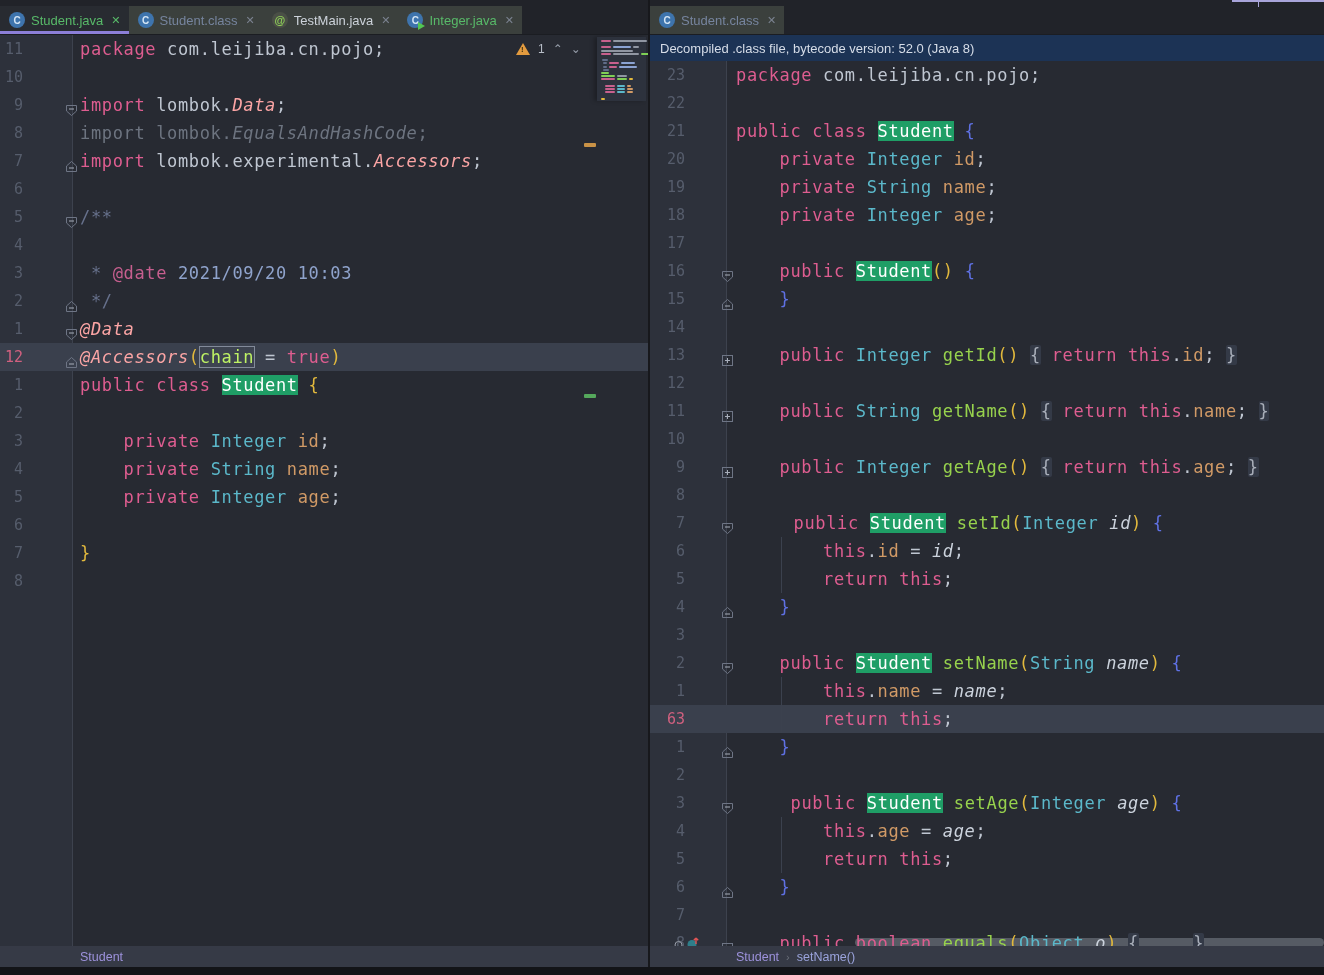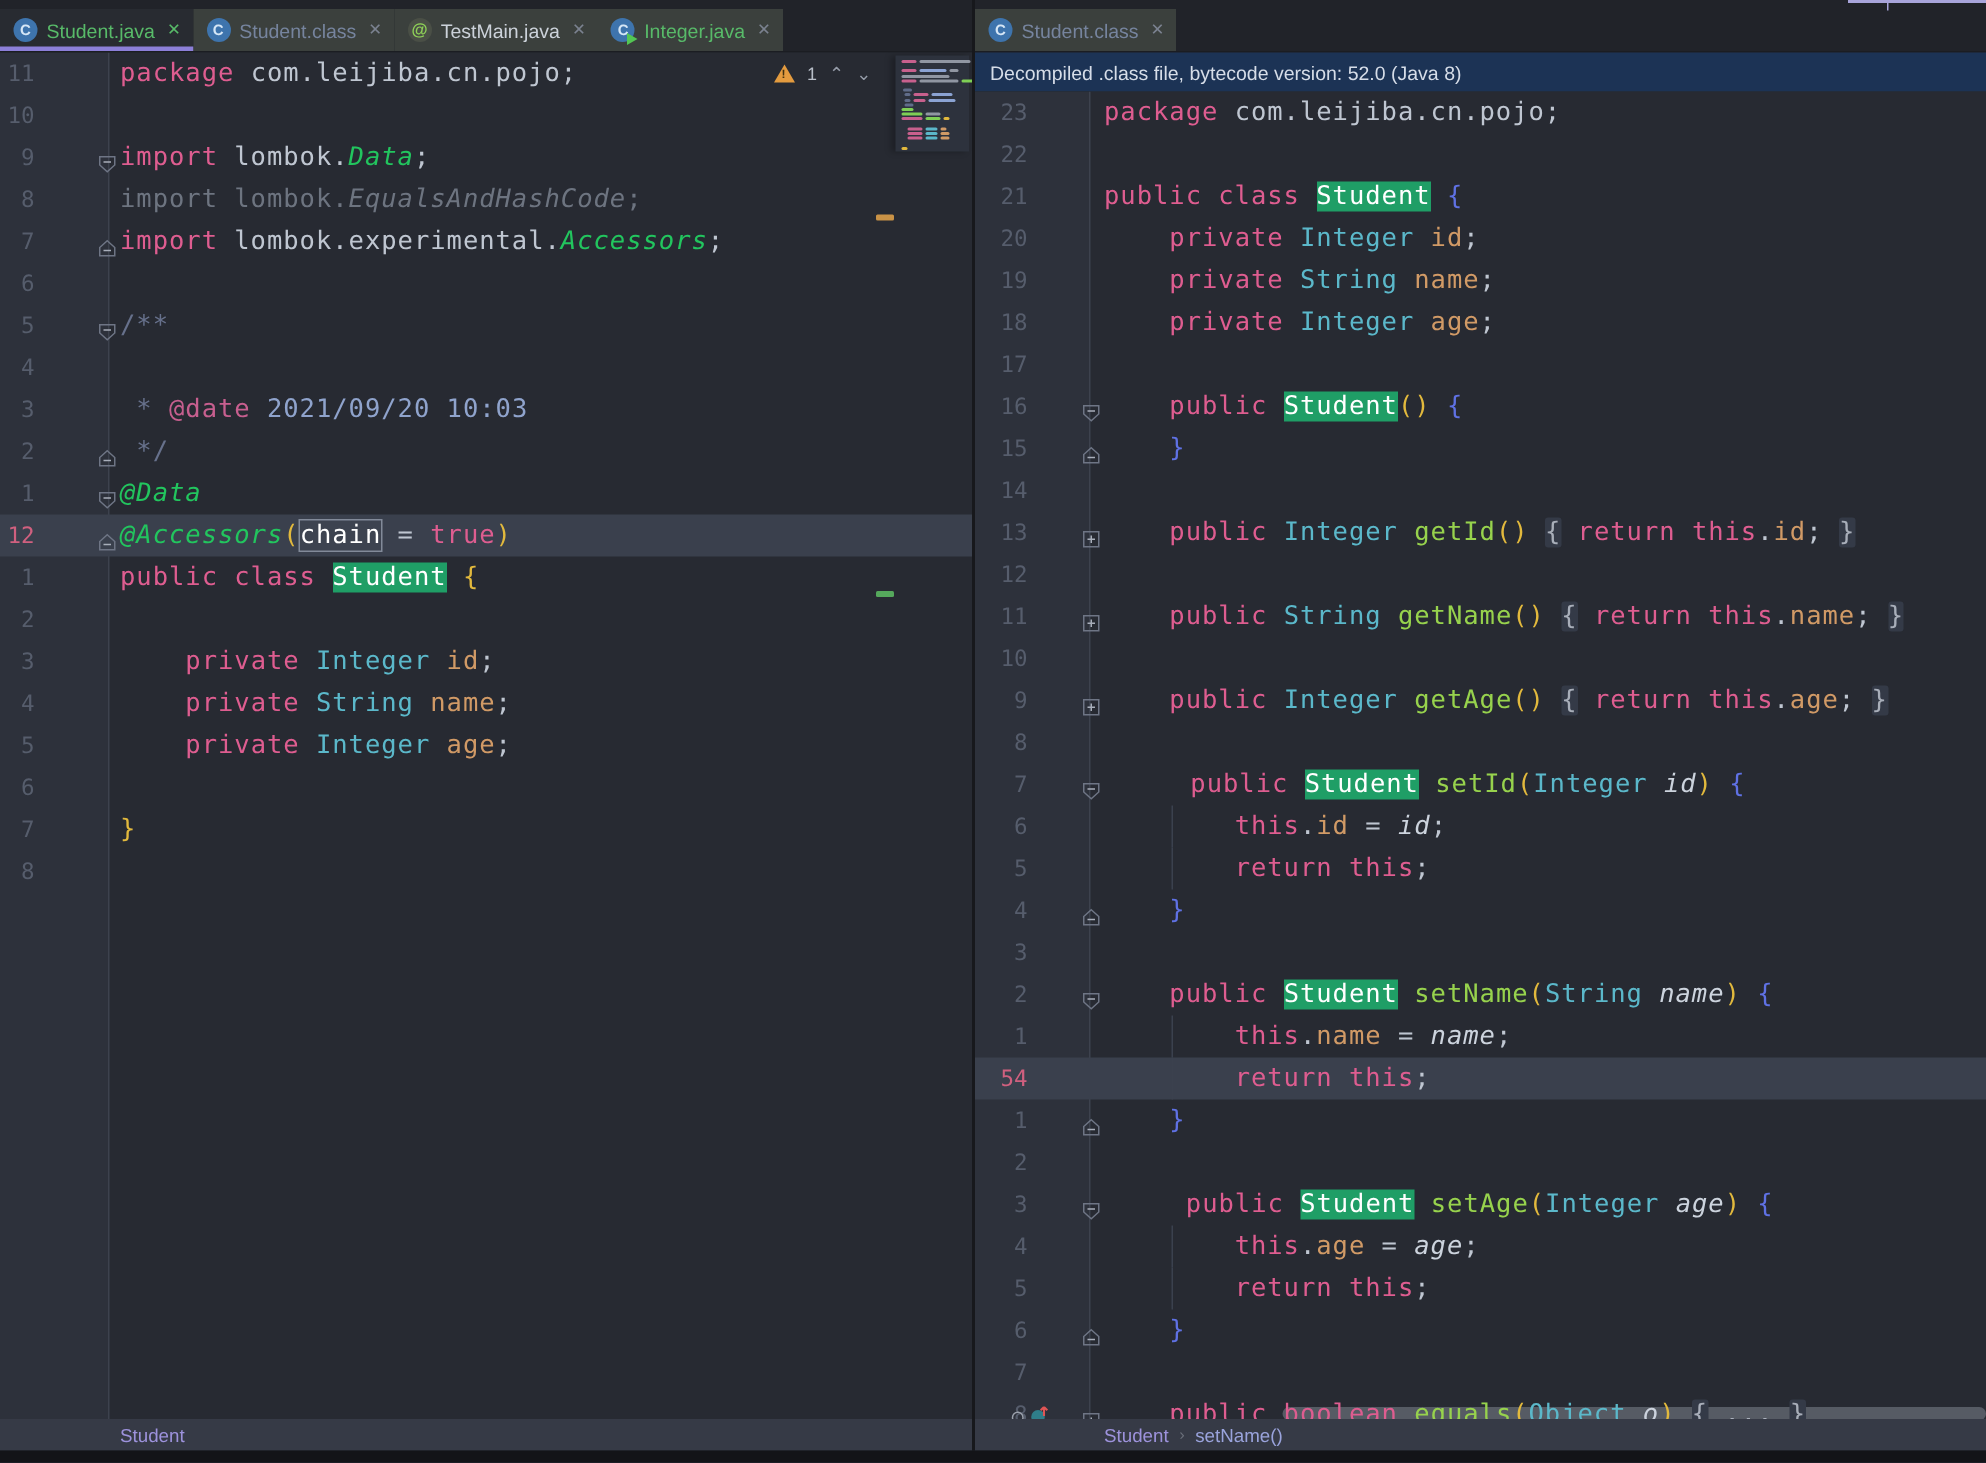--- a/index.html
+++ b/index.html
@@ -42,28 +42,28 @@
   .ln{position:absolute;left:0;top:0;text-align:right;color:#565d6c;
       font-family:"DejaVu Sans Mono",monospace;font-size:15px;}
   .row.cur .ln{color:#d0607f;}
   .code{position:absolute;top:0;white-space:pre;font-family:"DejaVu Sans Mono",monospace;
         font-size:17px;letter-spacing:0.65px;}
   .guide{position:absolute;top:0;bottom:0;width:1px;background:#3b414e;}
   .fold{position:absolute;top:7px;width:13px;height:13px;}
   .gicons{position:absolute;top:7px;left:24px;display:flex;gap:4px;align-items:center;}
 
   .kw{color:#de5d90;} .ty{color:#5bb8ca;} .mt{color:#97d24d;}
-  .an{color:#22c55e;font-style:italic;} .fl{color:#d19a66;}
+  .an{color:#fca5a5;font-style:italic;} .fl{color:#d19a66;}
   .pr{color:#ccd3dd;font-style:italic;} .tx{color:#bfc6d1;}
   .cm{color:#67718c;} .ct{color:#c75f8f;} .cv{color:#8fa3cc;}
   .gr{color:#6d7480;} .gi{color:#6d7480;font-style:italic;}
   .by{color:#e2b93d;} .bp{color:#5f71e4;}
   .bg{color:#a8aeb9;background:#343a47;border-radius:2px;}
   .hs{color:#ffffff;background:#1f9e66;}
-  .bx{color:#ffffff;background:#3d4350;outline:1px solid #828a99;}
+  .bx{color:#bef264;background:#3d4350;outline:1px solid #828a99;}
 
   
   .inspect{position:absolute;top:6px;left:516px;display:flex;align-items:center;gap:8px;height:16px;}
   .warntri{position:relative;width:0;height:0;border-left:7px solid transparent;border-right:7px solid transparent;
            border-bottom:12px solid #e39b3f;}
   .warntri::after{content:"!";position:absolute;left:-2px;top:2px;font-size:8px;font-weight:bold;color:#42310f;}
   .wcount{color:#b8bec8;font-size:12px;}
   .chev{color:#959ca8;font-size:12px;line-height:1;}
   .minimap{position:absolute;top:2px;left:597px;width:49px;height:64px;background:#2d323d;
            box-shadow:-3px 0 4px rgba(0,0,0,0.25);}
@@ -434,21 +434,21 @@
                 <path d="M4 5h5" stroke="#a8aeba" fill="none"></path>
               </svg></span>
             <span class="code" style="left: 86px;"><span class="tx">    </span><span class="kw">public </span><span class="hs">Student</span><span class="tx"> </span><span class="mt">setName</span><span class="by">(</span><span class="ty">String</span><span class="tx"> </span><span class="pr">name</span><span class="by">)</span><span class="tx"> </span><span class="bp">{</span></span>
           </div>
           <div class="row">
             <span class="ln" style="width: 35px;">1</span>
             <div class="guide" style="left: 131px;"></div>
             <span class="code" style="left: 86px;"><span class="tx">        </span><span class="kw">this</span><span class="tx">.</span><span class="fl">name</span><span class="tx"> = </span><span class="pr">name</span><span class="tx">;</span></span>
           </div>
           <div class="row cur">
-            <span class="ln" style="width: 35px;">54</span>
+            <span class="ln" style="width: 35px;">63</span>
             <div class="guide" style="left: 131px;"></div>
             <span class="code" style="left: 86px;"><span class="tx">        </span><span class="kw">return this</span><span class="tx">;</span></span>
           </div>
           <div class="row">
             <span class="ln" style="width: 35px;">1</span>
             <span class="fold" style="left: 71px;"><svg width="13" height="13">
                 <path d="M6.5 1.5 11.5 6V11.5H1.5V6Z" fill="none" stroke="#6e7585"></path>
                 <path d="M4 8h5" stroke="#a8aeba" fill="none"></path>
               </svg></span>
             <span class="code" style="left: 86px;"><span class="tx">    </span><span class="bp">}</span></span>

